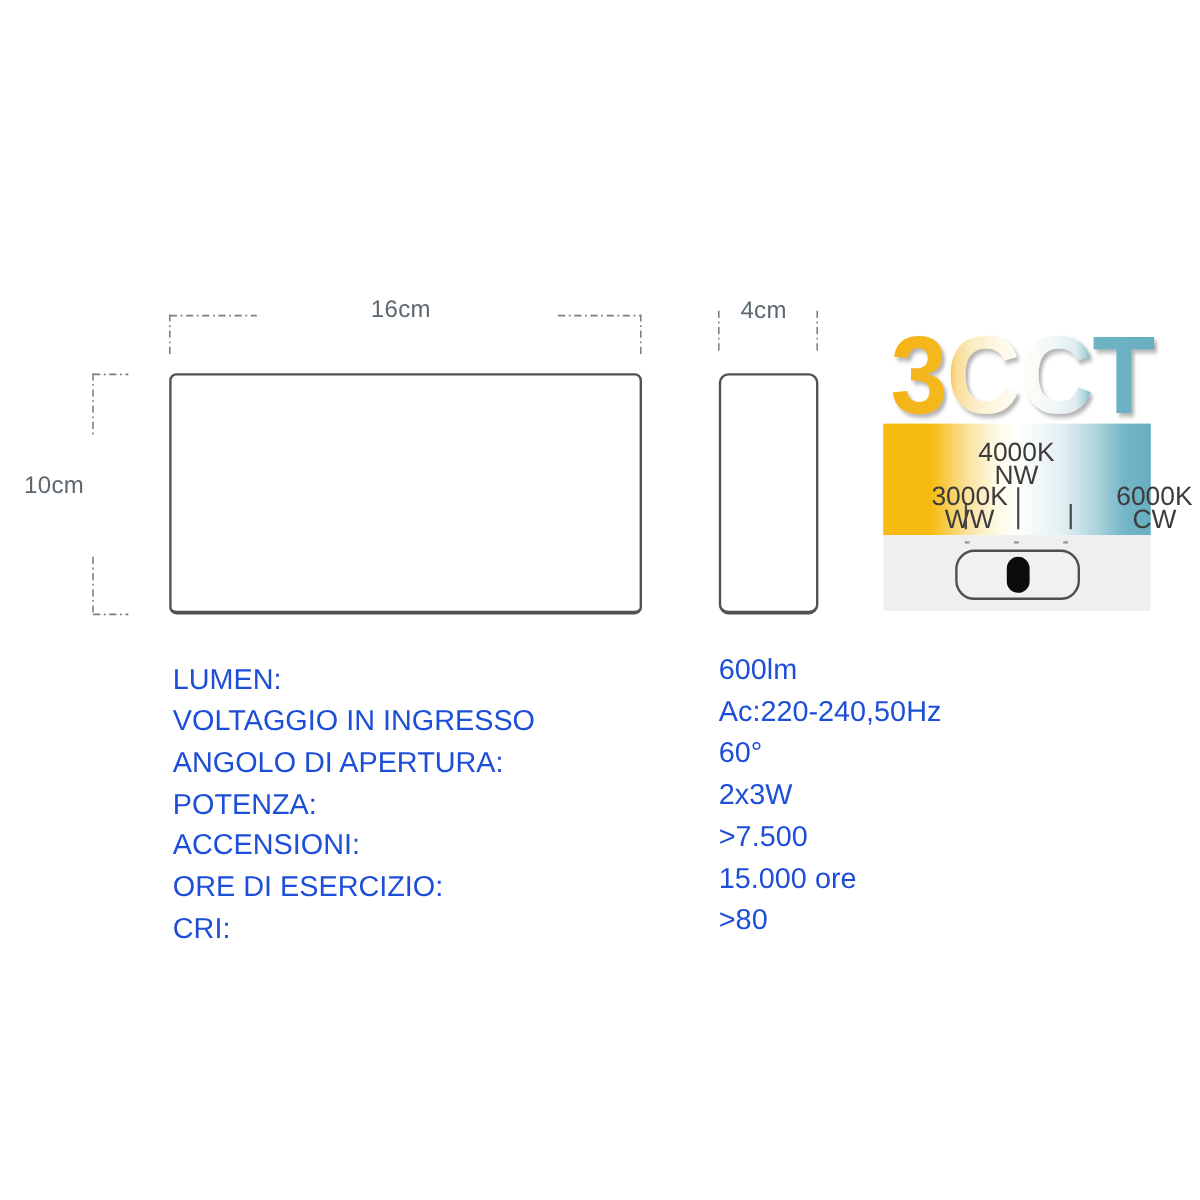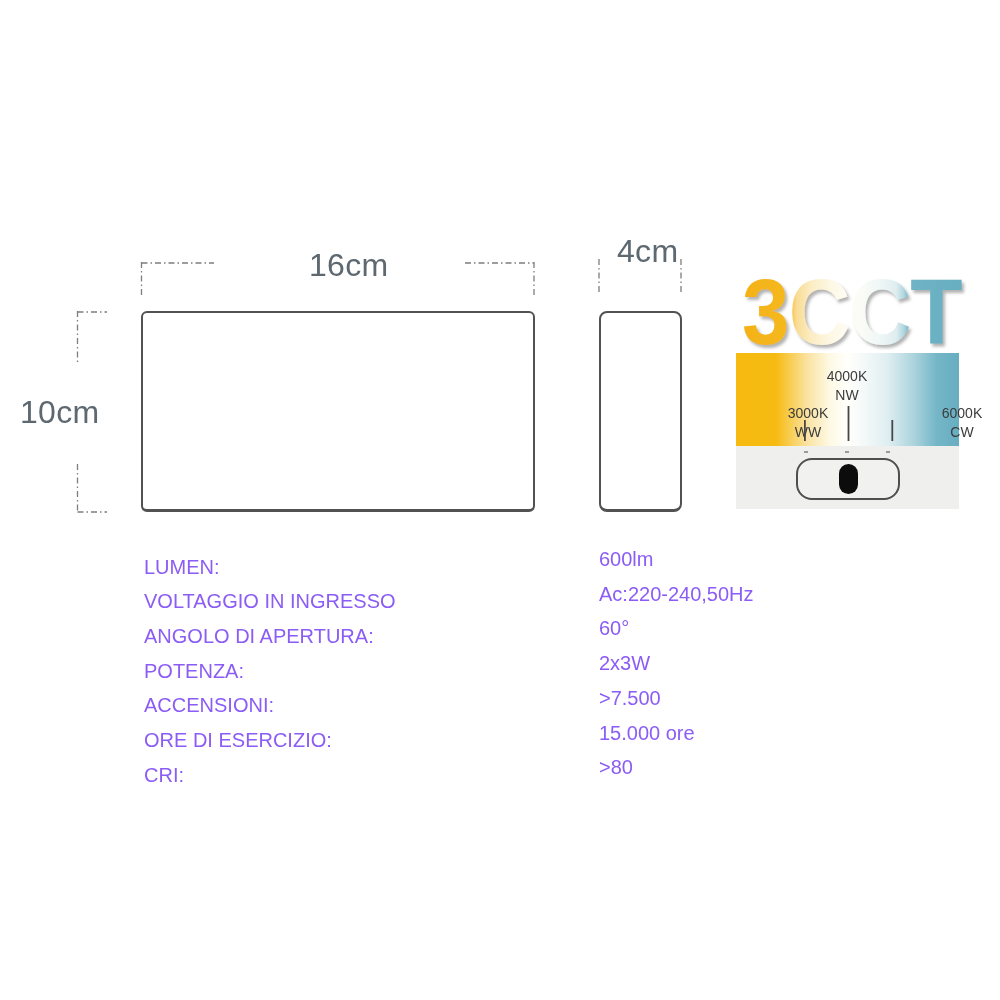--- a/index.html
+++ b/index.html
@@ -1,20 +1,20 @@
 <!DOCTYPE html>
 <html><head>
 <meta charset="utf-8">
 <style>
 html,body{margin:0;padding:0;width:1000px;height:1000px;background:#ffffff;overflow:hidden}
 body{font-family:"Liberation Sans",sans-serif;position:relative;color:#3c3c3c}
 .abs{position:absolute}
-.dimtxt{font-size:32px;color:#5d6870;letter-spacing:0.3px;white-space:nowrap}
-.spec{font-size:20px;color:#8b5cf6;line-height:34.7px;white-space:pre}
-.barlab{font-size:14px;color:#3c3c3c;text-align:center;line-height:19px;white-space:nowrap}
+.dimtxt{font-size:20px;color:#5d6870;letter-spacing:0.3px;white-space:nowrap}
+.spec{font-size:24px;color:#1d4ed8;line-height:34.7px;white-space:pre}
+.barlab{font-size:22px;color:#3c3c3c;text-align:center;line-height:19px;white-space:nowrap}
 </style>
 </head>
 <body>
 
 <svg class="abs" style="left:0;top:0" width="1000" height="1000" viewBox="0 0 1000 1000">
 
   <g stroke="#7e7e7e" stroke-width="1.3" fill="none" stroke-dasharray="6 3 1.5 3">
     <path d="M141.5 263 H214"></path>
     <path d="M465 263 H534"></path>
     <path d="M141.5 262 V295"></path>
@@ -31,21 +31,21 @@
   <g stroke="#7e7e7e" stroke-width="1.3" fill="none" stroke-dasharray="6 3 1.5 3">
     <path d="M599 259 V295"></path>
     <path d="M681 259 V295"></path>
   </g>
 </svg>
 
 <div class="abs dimtxt" style="left:309px;top:247px">16cm</div>
 
 <div class="abs dimtxt" style="left:20px;top:394px">10cm</div>
 
-<div class="abs dimtxt" style="left:617px;top:233px">4cm</div>
+<div class="abs dimtxt" style="left:617px;top:248px">4cm</div>
 
 <div class="abs" style="left:141px;top:311px;width:390px;height:196px;border:2px solid #525252;border-bottom-width:3px;border-radius:6px;background:#fff"></div>
 
 <div class="abs" style="left:599px;top:311px;width:79px;height:196px;border:2px solid #525252;border-bottom-width:3px;border-radius:8px;background:#fff"></div>
 
 <svg class="abs" style="left:725px;top:255px" width="260" height="105" viewBox="0 0 260 105">
   <defs>
     <linearGradient id="lg3cct" x1="0" y1="0" x2="1" y2="0">
       <stop offset="0" stop-color="#F4B117"></stop>
       <stop offset="0.21" stop-color="#F5B91F"></stop>

